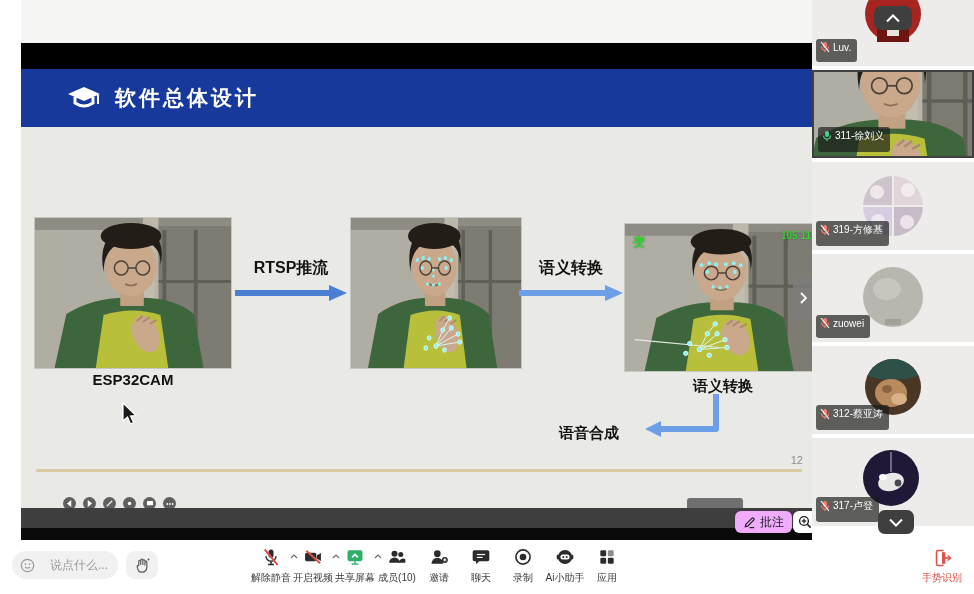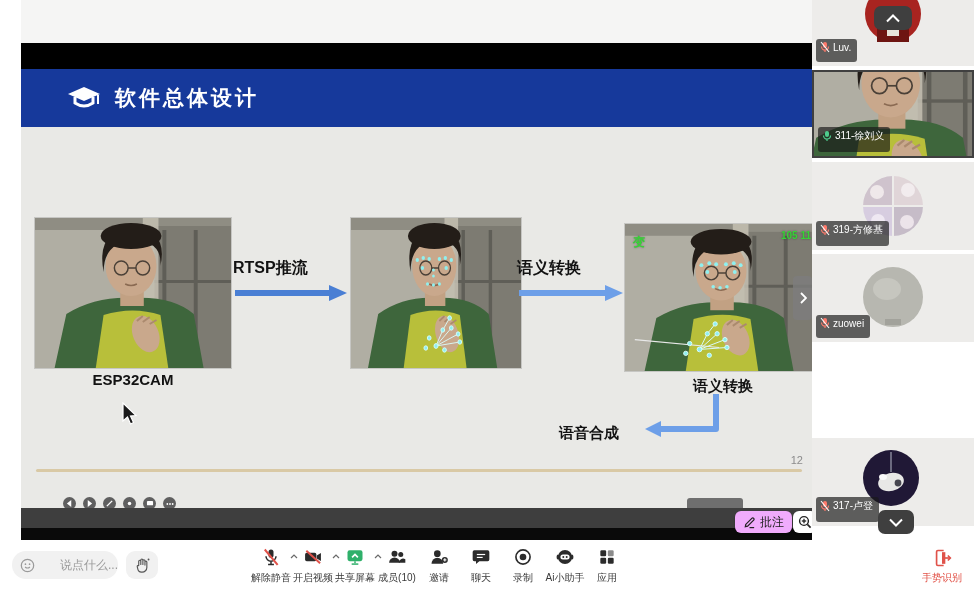--- a/index.html
+++ b/index.html
@@ -12,21 +12,21 @@
   #share-topstrip{left:0;top:0;width:803px;height:43px;background:#f5f5f4;}
   #share-blackbar{left:0;top:43px;width:803px;height:26px;background:#000;}
   #slide-header{left:0;top:69px;width:803px;height:58px;background:#16399b;
      display:flex;align-items:center;}
   #slide-header .cap{margin-left:46px;width:34px;height:26px;}
   #slide-title{color:#fff;font-size:21px;font-weight:bold;letter-spacing:3px;margin-left:14px;}
 
   .photo{position:absolute;overflow:hidden;box-shadow:0 0 0 1px rgba(0,0,0,.15);}
   .photo svg{display:block;}
   .stage-label{position:absolute;font-size:15px;font-weight:bold;color:#121212;text-align:center;}
-  .flow-arrow{position:absolute;text-align:left;}
+  .flow-arrow{position:absolute;text-align:center;}
   .flow-arrow .lbl{font-size:16px;font-weight:bold;color:#121212;margin-bottom:4px;}
   .overlay-green{position:absolute;color:#35d435;font-weight:bold;text-shadow:0 0 2px rgba(0,0,0,.4);}
 
   #footer-line{left:15px;top:469px;width:766px;height:3px;background:#d9c9a5;border-radius:2px;}
   #page-number{left:752px;top:454px;width:30px;font-size:11px;color:#8c8c8c;text-align:right;}
 
   #presenter-controls{left:42px;top:497px;display:flex;gap:7px;}
   .pc-btn{width:13px;height:13px;border-radius:50%;background:rgba(70,70,70,.85);
      display:flex;align-items:center;justify-content:center;}
   #share-scroll-handle{left:666px;top:498px;width:56px;height:10px;background:#6f6f6f;border-radius:3px 3px 0 0;}
@@ -46,21 +46,21 @@
   .tile{position:absolute;left:0;width:162px;background:#edecea;overflow:hidden;}
   .name-tag{position:absolute;left:4px;bottom:4px;display:flex;align-items:center;gap:3px;
      background:rgba(25,25,25,.68);border-radius:3px;padding:2px 6px 9px 4px;}
   .name-tag span{color:#fff;font-size:10px;white-space:nowrap;}
   .chev-btn{position:absolute;background:#3f3f3f;border-radius:7px;
      display:flex;align-items:center;justify-content:center;}
 
   
   #bottom-bar{left:0;top:540px;width:974px;height:54px;background:#ffffff;}
   #chat-input{left:12px;top:551px;width:106px;height:28px;background:#f1f1f1;border-radius:14px;
-     display:flex;align-items:center;gap:15px;padding-left:8px;box-sizing:border-box;justify-content:space-between;}
+     display:flex;align-items:center;gap:15px;padding-left:8px;box-sizing:border-box;}
   #chat-input .ph{font-size:12px;color:#9b9b9b;}
   #hand-btn{left:126px;top:551px;width:32px;height:28px;background:#f1f1f1;border-radius:9px;
      display:flex;align-items:center;justify-content:center;}
   #toolbar-items{left:250px;top:546px;display:flex;gap:0;}
   .tb-item{display:flex;flex-direction:column;align-items:center;min-width:42px;position:relative;}
   .tb-item .ic{height:22px;display:flex;align-items:center;justify-content:center;}
   .tb-item .tlbl{font-size:10px;color:#3a3a3a;margin-top:3px;white-space:nowrap;}
   .tb-chev{position:absolute;right:-6px;top:8px;}
   #leave-btn{left:916px;top:548px;width:52px;display:flex;flex-direction:column;align-items:center;}
   #leave-btn .tlbl{font-size:10px;color:#e04b40;margin-top:3px;white-space:nowrap;}
@@ -348,20 +348,42 @@
       <div class="name-tag">
         <svg width="10" height="12" viewBox="0 0 10 12">
           <rect x="3" y="1" width="4" height="6" rx="2" fill="#ff7a6b"></rect>
           <path d="M1.5,5.5 a3.5,3.5 0 0 0 7,0 M5,9 v2" stroke="#ff7a6b" stroke-width="1.2" fill="none"></path>
           <line x1="1" y1="1" x2="9" y2="11" stroke="#fff" stroke-width="1.1"></line>
         </svg>
         <span>zuowei</span>
       </div>
     </div>
 
+    <div class="tile" style="top:346px;height:88px;">
+      <svg class="abs" style="left:53px;top:13px;" width="56" height="56" viewBox="0 0 56 56">
+        <clipPath id="c5">
+            <circle cx="28" cy="28" r="28"></circle>
+          </clipPath>
+        <g clip-path="url(#c5)">
+          <rect width="56" height="56" fill="#4a3625"></rect>
+          <path d="M0,0 H56 V16 Q28,26 0,16 Z" fill="#2e5049"></path>
+          <ellipse cx="26" cy="34" rx="16" ry="14" fill="#b98a5e"></ellipse>
+          <ellipse cx="22" cy="30" rx="5" ry="4" fill="#8a6240"></ellipse>
+          <ellipse cx="34" cy="40" rx="8" ry="6" fill="#d7b288"></ellipse>
+        </g>
+      </svg>
+      <div class="name-tag">
+        <svg width="10" height="12" viewBox="0 0 10 12">
+          <rect x="3" y="1" width="4" height="6" rx="2" fill="#ff7a6b"></rect>
+          <path d="M1.5,5.5 a3.5,3.5 0 0 0 7,0 M5,9 v2" stroke="#ff7a6b" stroke-width="1.2" fill="none"></path>
+          <line x1="1" y1="1" x2="9" y2="11" stroke="#fff" stroke-width="1.1"></line>
+        </svg>
+        <span>312-蔡亚涛</span>
+      </div>
+    </div>
 
     <div class="tile" style="top:438px;height:88px;">
       <svg class="abs" style="left:51px;top:12px;" width="56" height="56" viewBox="0 0 56 56">
         <circle cx="28" cy="28" r="28" fill="#201836"></circle>
         <line x1="28" y1="2" x2="28" y2="22" stroke="#8d8da0" stroke-width="1.4"></line>
         <ellipse cx="28" cy="32" rx="13" ry="9" fill="#e8e8e6" transform="rotate(-12 28 32)"></ellipse>
         <circle cx="35" cy="33" r="3.4" fill="#474750"></circle>
         <ellipse cx="20" cy="27" rx="4" ry="3" fill="#fafafa"></ellipse>
       </svg>
       <div class="name-tag">

